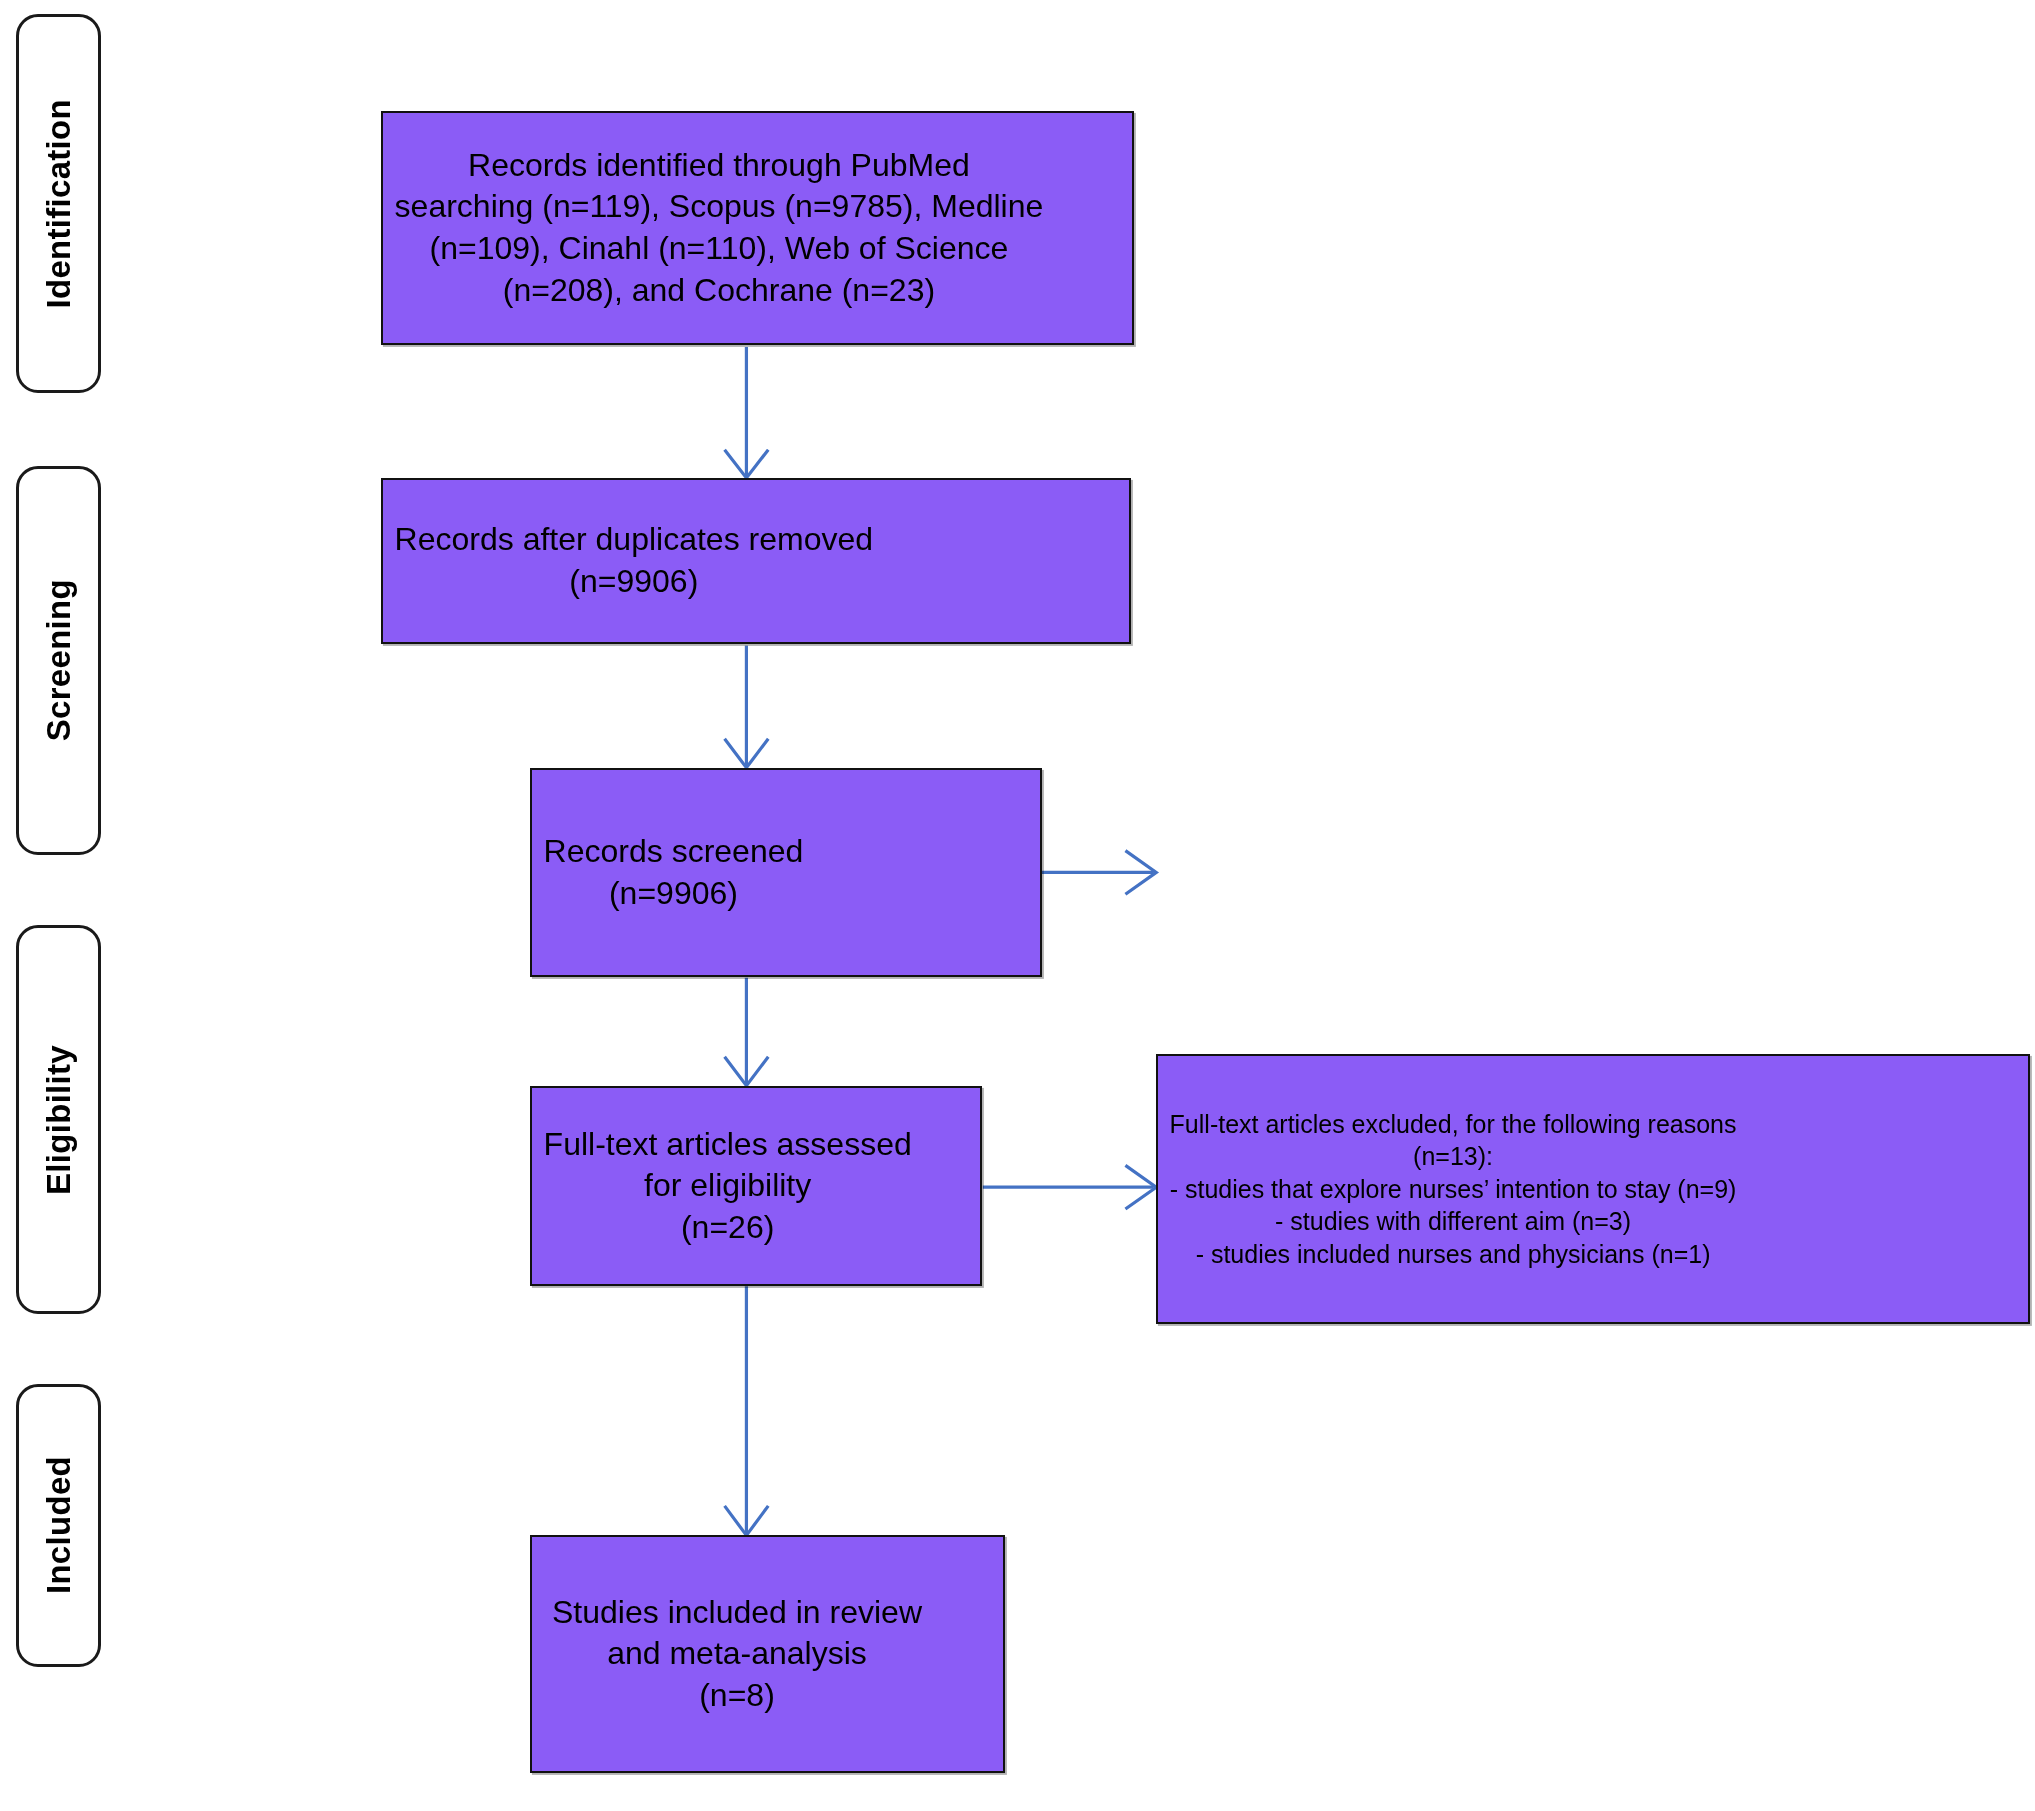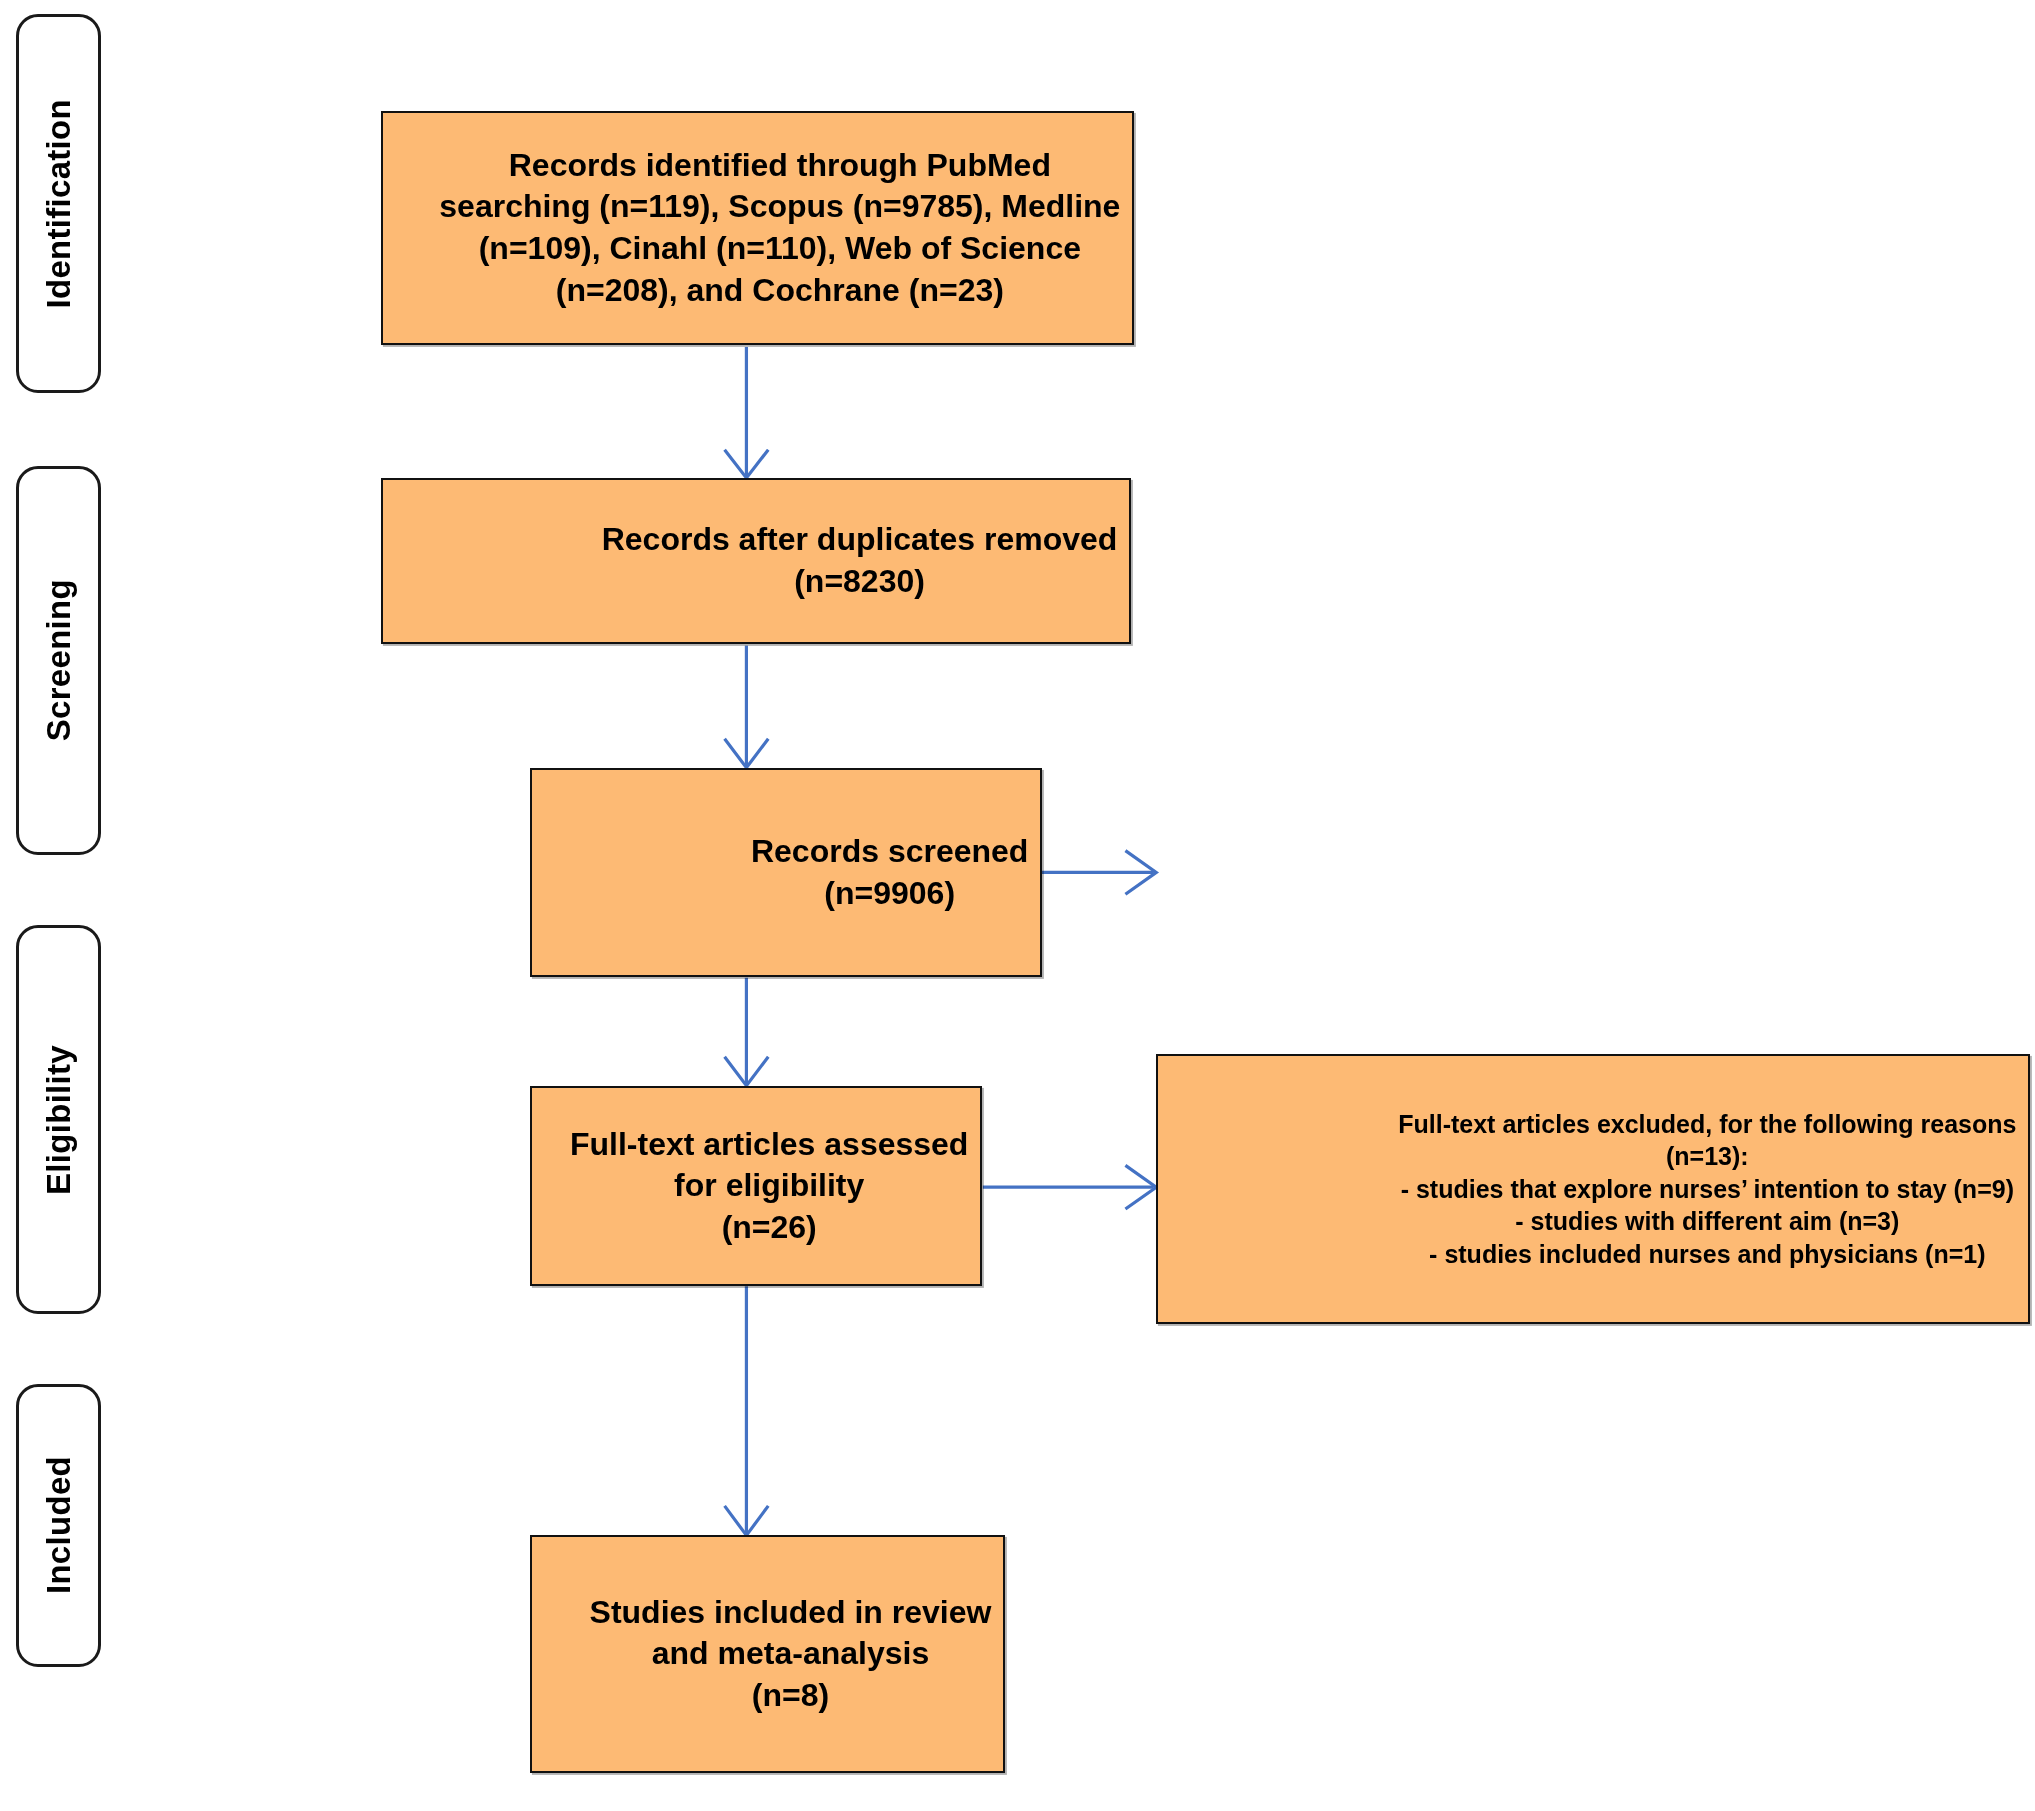--- a/index.html
+++ b/index.html
@@ -39,29 +39,28 @@
     letter-spacing: 0.3px;
     line-height: 1;
     white-space: nowrap;
     color: #000000;
   }
 
   
   .pbox {
     position: absolute;
     box-sizing: border-box;
-    background: #fdba74;
+    background: #8b5cf6;
     border: 2.6px solid #111111;
     display: flex;
     align-items: center;
-    justify-content: flex-end;
+    justify-content: flex-start;
     text-align: center;
     padding: 5.1px 11.6px;
     box-shadow: 1.9px 1.9px 0 rgba(0,0,0,0.30);
-    font-weight: bold;
   }
   .pbox .ptext {
     font-size: 32px;
     line-height: 1.30;
     color: #000000;
     white-space: pre-line;
   }
   .pbox.small .ptext { font-size: 25px; }
 
   
@@ -141,21 +140,21 @@
 
   <div class="pbox" style="left:381px; top:111px; width:753px; height:234px;">
     <span class="ptext">Records identified through PubMed
 searching (n=119), Scopus (n=9785), Medline
 (n=109), Cinahl (n=110), Web of Science
 (n=208), and Cochrane (n=23)</span>
   </div>
 
   <div class="pbox" style="left:381px; top:478px; width:750px; height:166px;">
     <span class="ptext">Records after duplicates removed
-(n=8230)</span>
+(n=9906)</span>
   </div>
 
   <div class="pbox" style="left:530px; top:768px; width:512px; height:209px;">
     <span class="ptext">Records screened
 (n=9906)</span>
   </div>
 
 
   <div class="pbox" style="left:530px; top:1086px; width:452px; height:200px;">
     <span class="ptext">Full-text articles assessed

